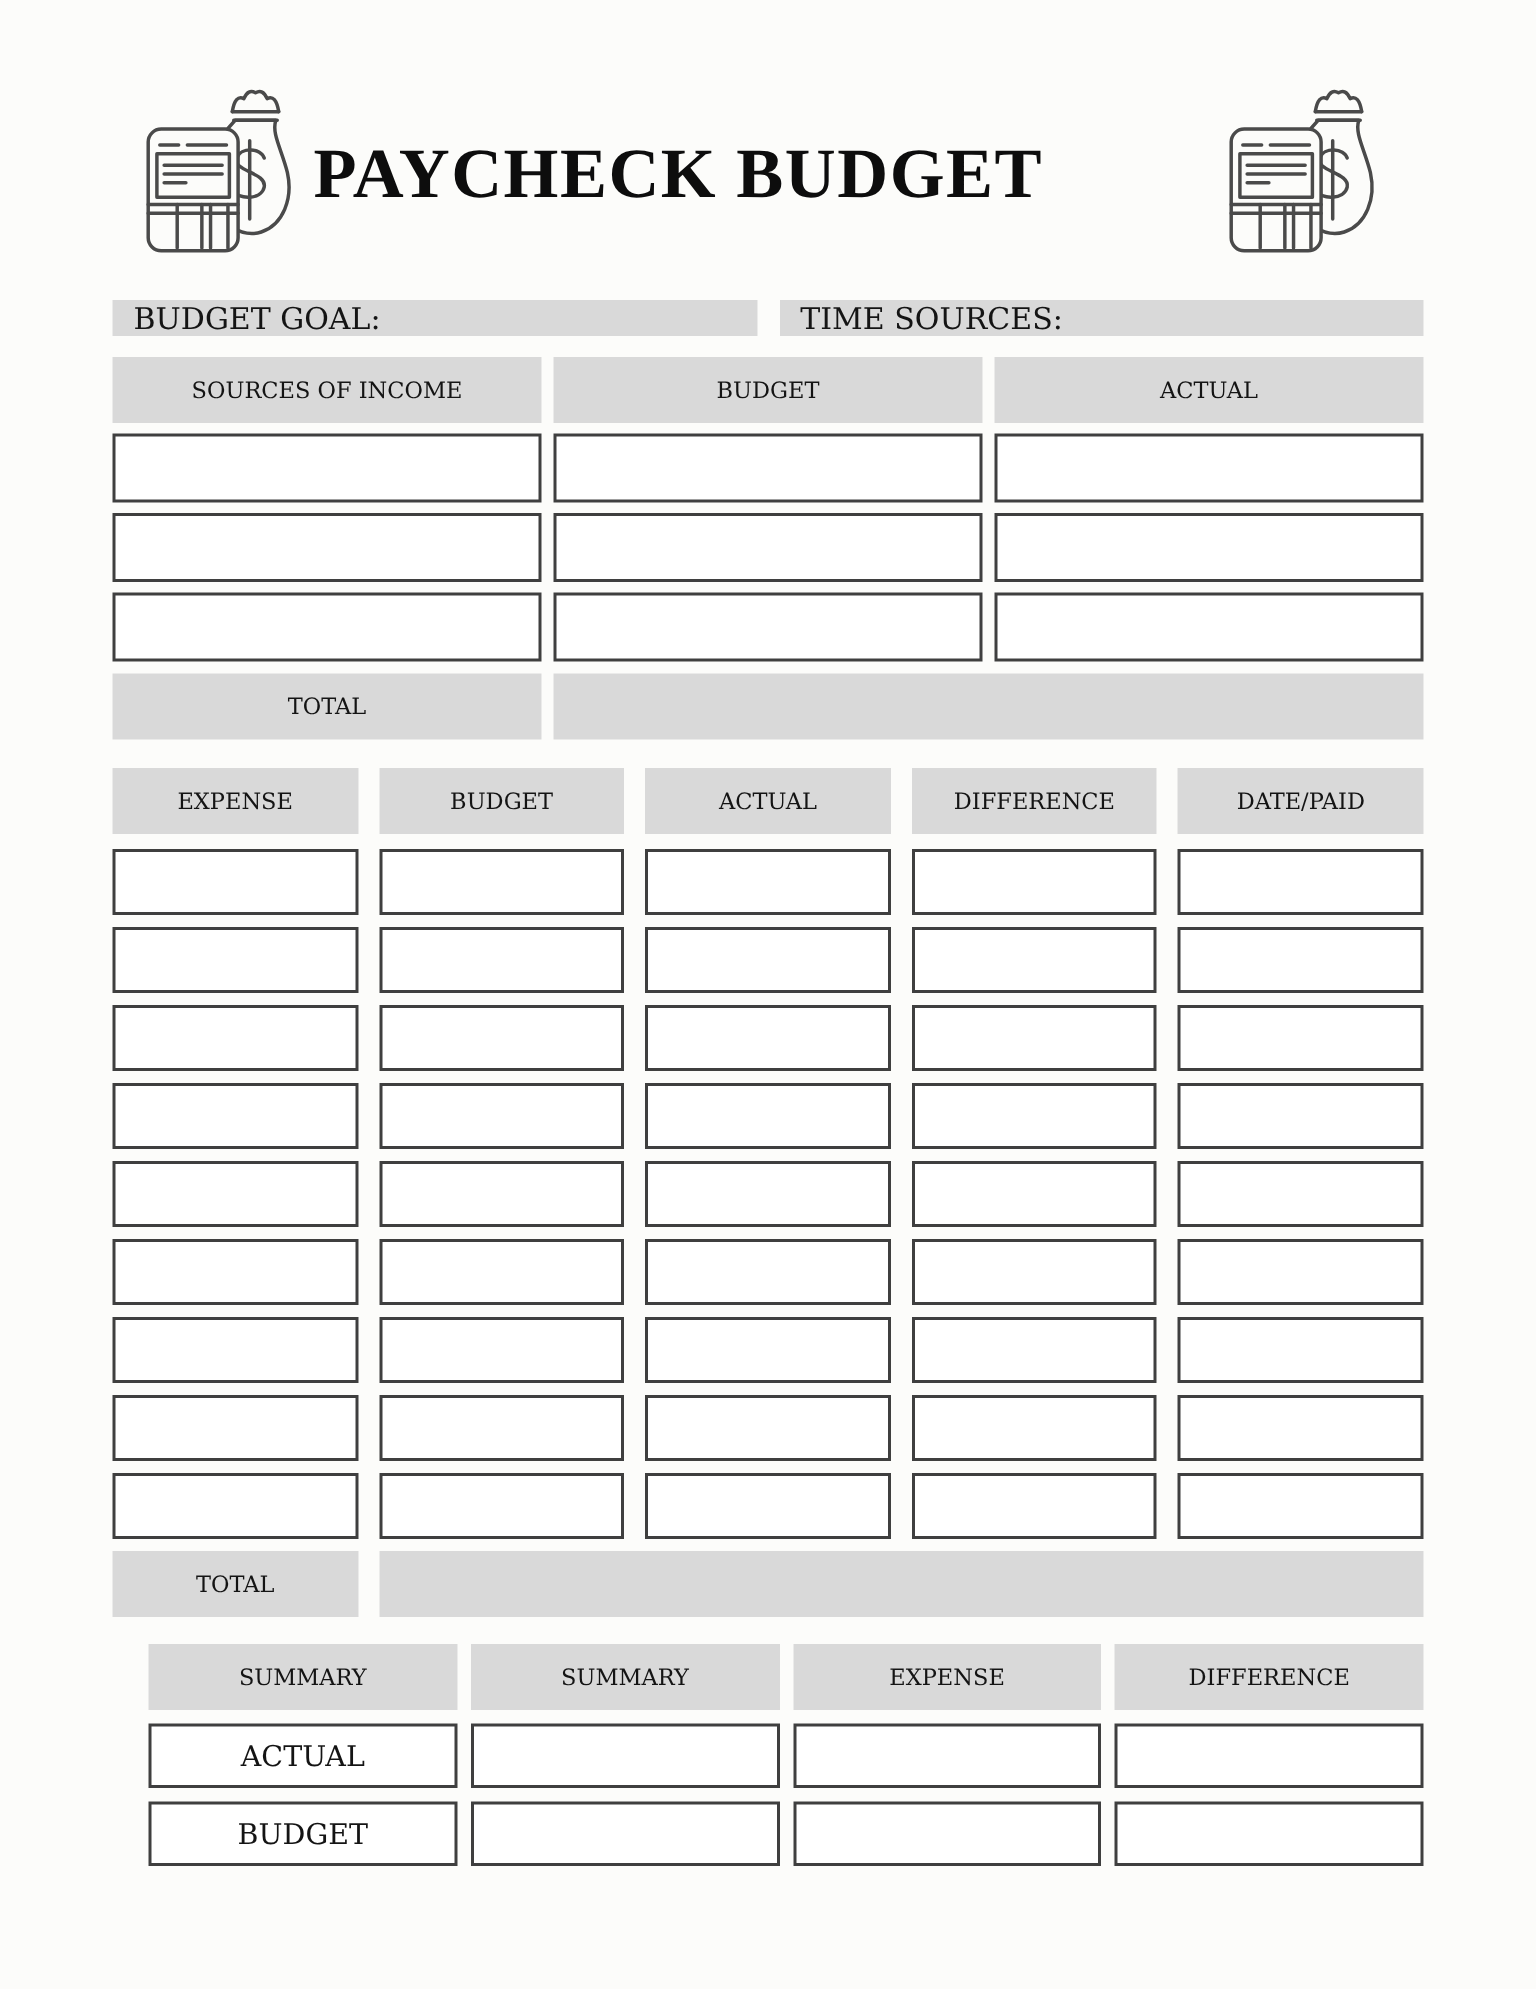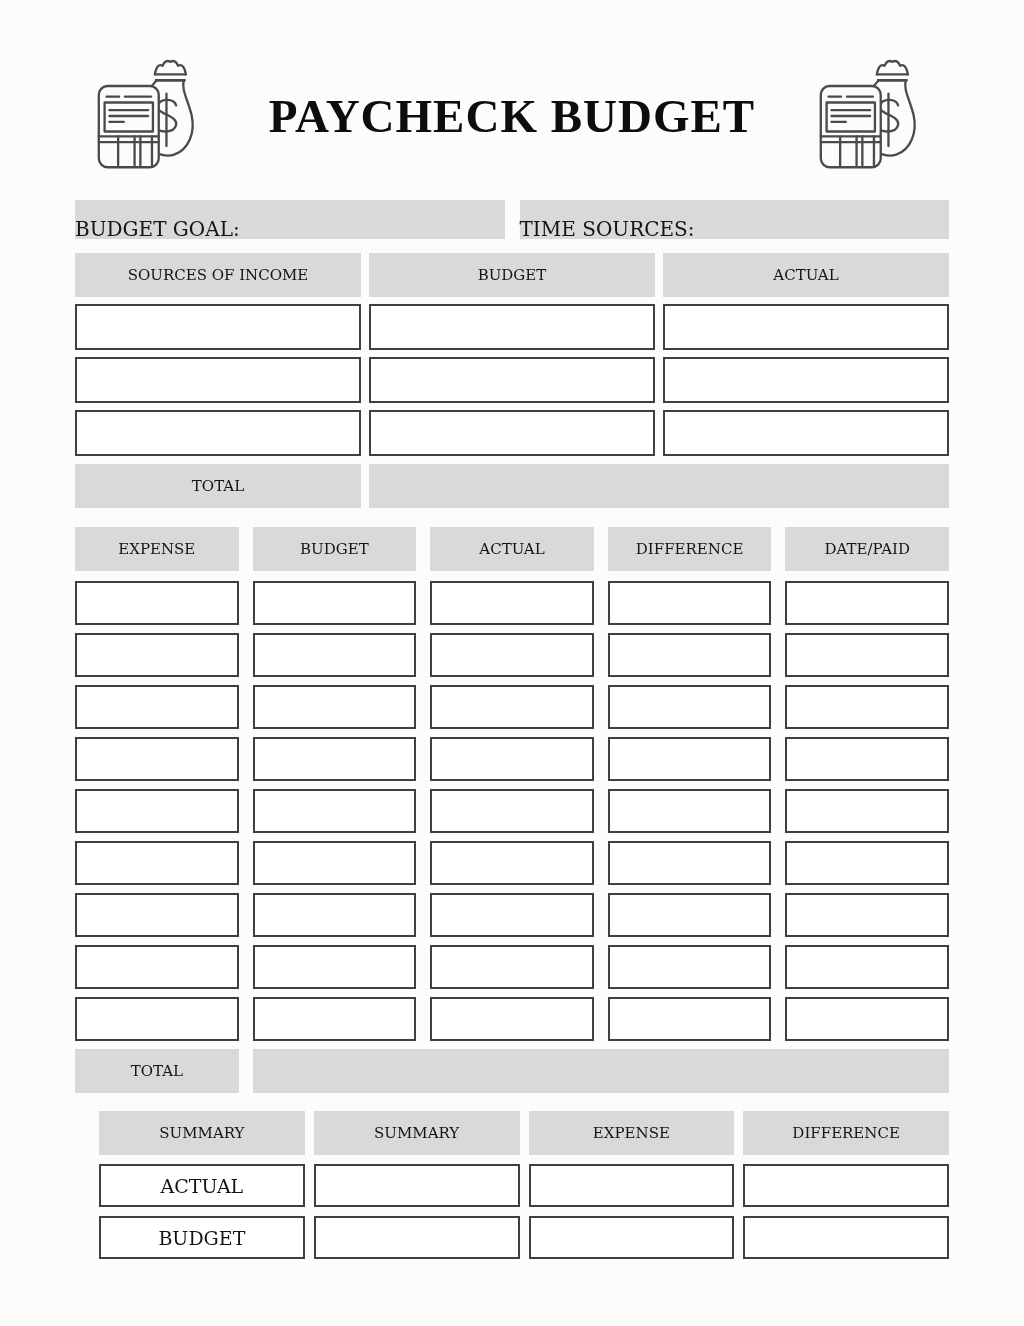--- a/index.html
+++ b/index.html
@@ -17,42 +17,42 @@
 
   
   .masthead{
     margin-top:52px; height:128px;
     display:flex; align-items:center; justify-content:space-between;
     padding:0 18px;
   }
   .masthead .icon{width:116px; height:122px; flex:0 0 auto;}
   .masthead .icon svg{width:116px; height:122px; display:block;}
   .title{
-    flex:1; text-align:center;
+    flex:1; 
     font-family:"Liberation Serif", serif;
     font-size:47px; font-weight:700; letter-spacing:1px;
     color:#0d0d0d; white-space:nowrap;
   }
 
   
   .bar{
     background:var(--gray);
     display:flex; align-items:center; justify-content:center;
     height:44px; font-size:15px; line-height:1;
   }
   .cell{
     background:#ffffff;
     border:2px solid var(--border);
   }
 
   
   .toprow{margin-top:20px; display:flex; gap:15px;}
   .toprow .bar{
-    flex:1; height:39px; justify-content:flex-start;
-    font-size:20px;align-items:flex-end;
+    flex:1; height:24px; justify-content:flex-start;
+    padding-left:14px; font-size:20px;
   }
 
   
   .grid3{display:grid; grid-template-columns:repeat(3,1fr); column-gap:8px;}
   .grid5{display:grid; grid-template-columns:repeat(5,1fr); column-gap:14px;}
   .grid4{display:grid; grid-template-columns:repeat(4,1fr); column-gap:9px;margin-left:24px;}
 
   .inc-head{margin-top:14px;}
   .inc-rows{margin-top:7px; row-gap:7px;}
   .inc-rows .cell{height:46px;}

